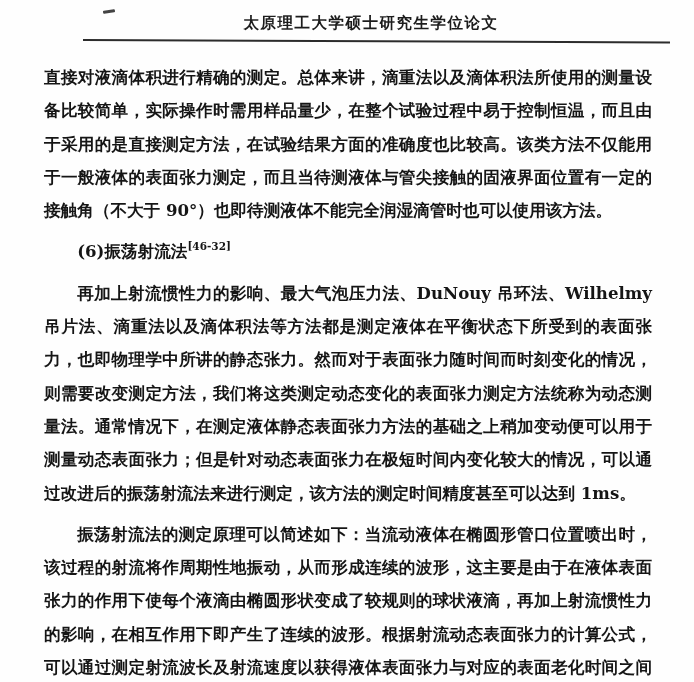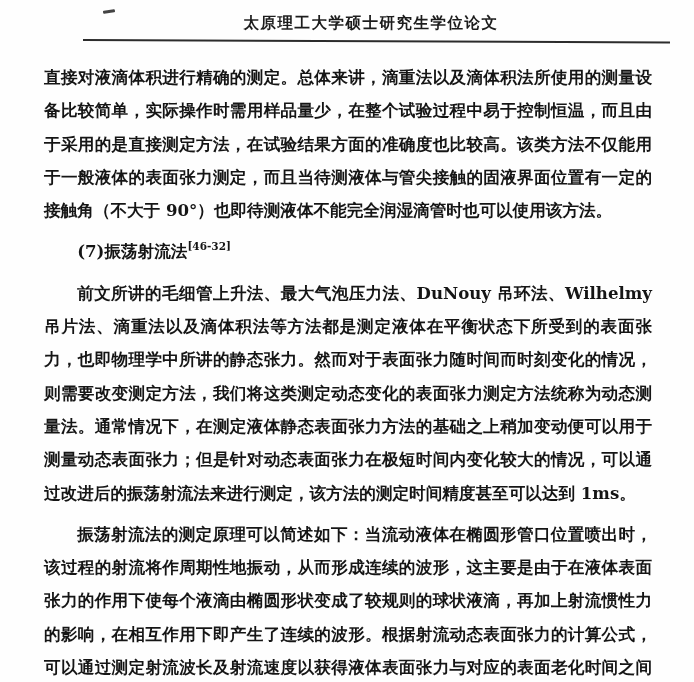--- a/index.html
+++ b/index.html
@@ -72,21 +72,21 @@
 
   <header class="page-header">
     <div class="header-title">太原理工大学硕士研究生学位论文</div>
     <div class="header-rule"></div>
   </header>
 
   <main class="page-body">
 
     <p class="para">直接对液滴体积进行精确的测定。总体来讲，滴重法以及滴体积法所使用的测量设备比较简单，实际操作时需用样品量少，在整个试验过程中易于控制恒温，而且由于采用的是直接测定方法，在试验结果方面的准确度也比较高。该类方法不仅能用于一般液体的表面张力测定，而且当待测液体与管尖接触的固液界面位置有一定的接触角（不大于 90°）也即待测液体不能完全润湿滴管时也可以使用该方法。</p>
 
-    <p class="para indent"><span>(7)振荡射流法</span><sup class="cite">[46-32]</sup></p>
+    <p class="para indent"><span>(6)振荡射流法</span><sup class="cite">[46-32]</sup></p>
 
-    <p class="para indent">前文所讲的毛细管上升法、最大气泡压力法、DuNouy 吊环法、Wilhelmy 吊片法、滴重法以及滴体积法等方法都是测定液体在平衡状态下所受到的表面张力，也即物理学中所讲的静态张力。然而对于表面张力随时间而时刻变化的情况，则需要改变测定方法，我们将这类测定动态变化的表面张力测定方法统称为动态测量法。通常情况下，在测定液体静态表面张力方法的基础之上稍加变动便可以用于测量动态表面张力；但是针对动态表面张力在极短时间内变化较大的情况，可以通过改进后的振荡射流法来进行测定，该方法的测定时间精度甚至可以达到 1ms。</p>
+    <p class="para indent">再加上射流惯性力的影响、最大气泡压力法、DuNouy 吊环法、Wilhelmy 吊片法、滴重法以及滴体积法等方法都是测定液体在平衡状态下所受到的表面张力，也即物理学中所讲的静态张力。然而对于表面张力随时间而时刻变化的情况，则需要改变测定方法，我们将这类测定动态变化的表面张力测定方法统称为动态测量法。通常情况下，在测定液体静态表面张力方法的基础之上稍加变动便可以用于测量动态表面张力；但是针对动态表面张力在极短时间内变化较大的情况，可以通过改进后的振荡射流法来进行测定，该方法的测定时间精度甚至可以达到 1ms。</p>
 
     <p class="para indent">振荡射流法的测定原理可以简述如下：当流动液体在椭圆形管口位置喷出时，该过程的射流将作周期性地振动，从而形成连续的波形，这主要是由于在液体表面张力的作用下使每个液滴由椭圆形状变成了较规则的球状液滴，再加上射流惯性力的影响，在相互作用下即产生了连续的波形。根据射流动态表面张力的计算公式，可以通过测定射流波长及射流速度以获得液体表面张力与对应的表面老化时间之间的关系。</p>
 
   </main>
 
 </div>
 
 </body></html>

